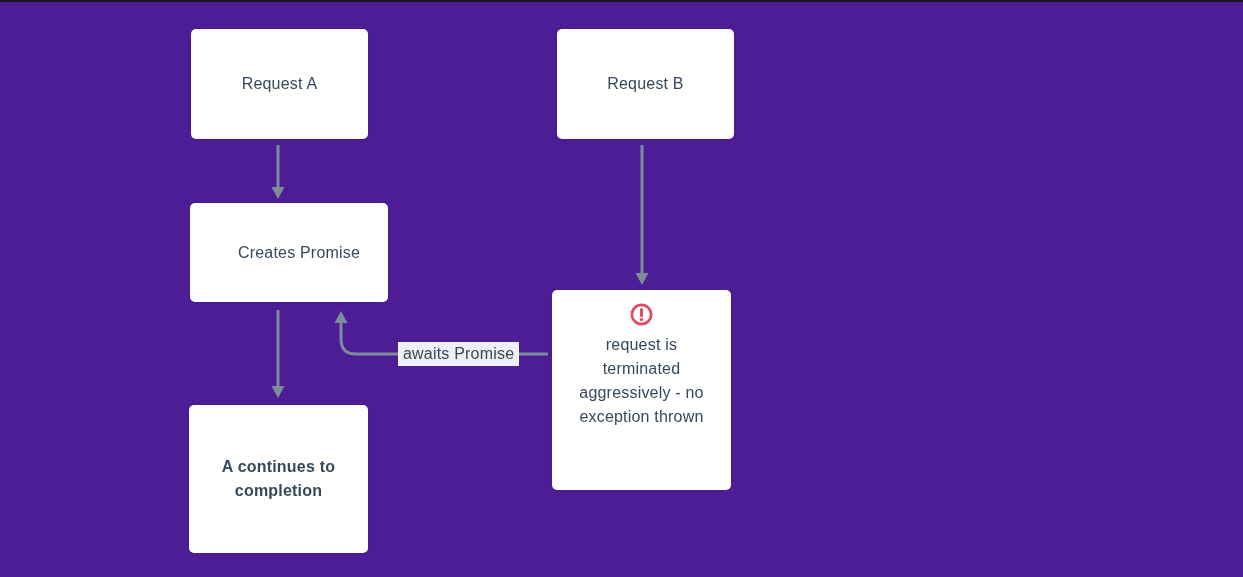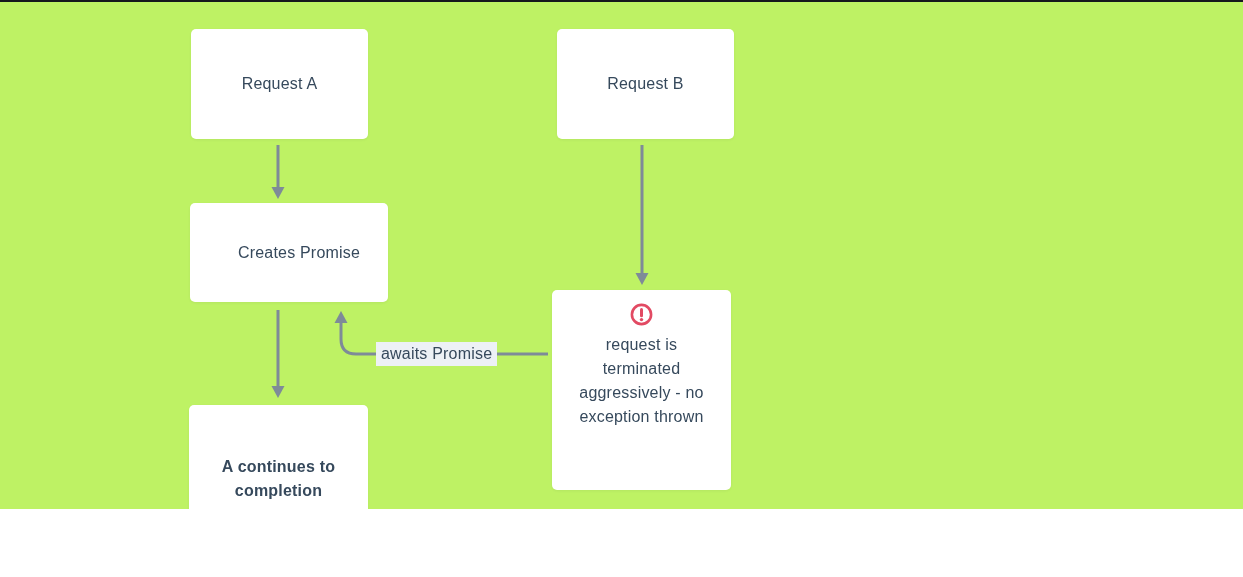--- a/index.html
+++ b/index.html
@@ -1,21 +1,21 @@
 <!DOCTYPE html>
 <html><head>
 <meta charset="utf-8">
 <style>
   html, body { margin: 0; padding: 0; background: #ffffff; }
   .frame {
     position: relative;
     width: 1243px;
-    height: 509px;
+    height: 577px;
     box-sizing: border-box;
-    background: #bef264;
+    background: #4c1d95;
     border-top: 2px solid #16181d;
     overflow: hidden;
     font-family: "Liberation Sans", sans-serif;
   }
   svg.connectors {
     position: absolute;
     left: 0; top: 0;
     width: 1243px; height: 575px;
   }
   .node {
@@ -43,21 +43,21 @@
     left: 552px; top: 288px; width: 179px; height: 200px;
     flex-direction: column;
     justify-content: flex-start;
     padding-top: 13px;
     box-sizing: border-box;
   }
   #node-terminated .label { margin-top: 7px; }
   .warning-icon { display: block; }
   .edge-label {
     position: absolute;
-    left: 376px;
+    left: 398px;
     top: 340px;
     background: #edf1f5;
     color: #36495c;
     font-size: 16px;
     letter-spacing: 0.2px;
     padding: 2px 5px;
     line-height: 20px;
   }
 </style>
 </head>

